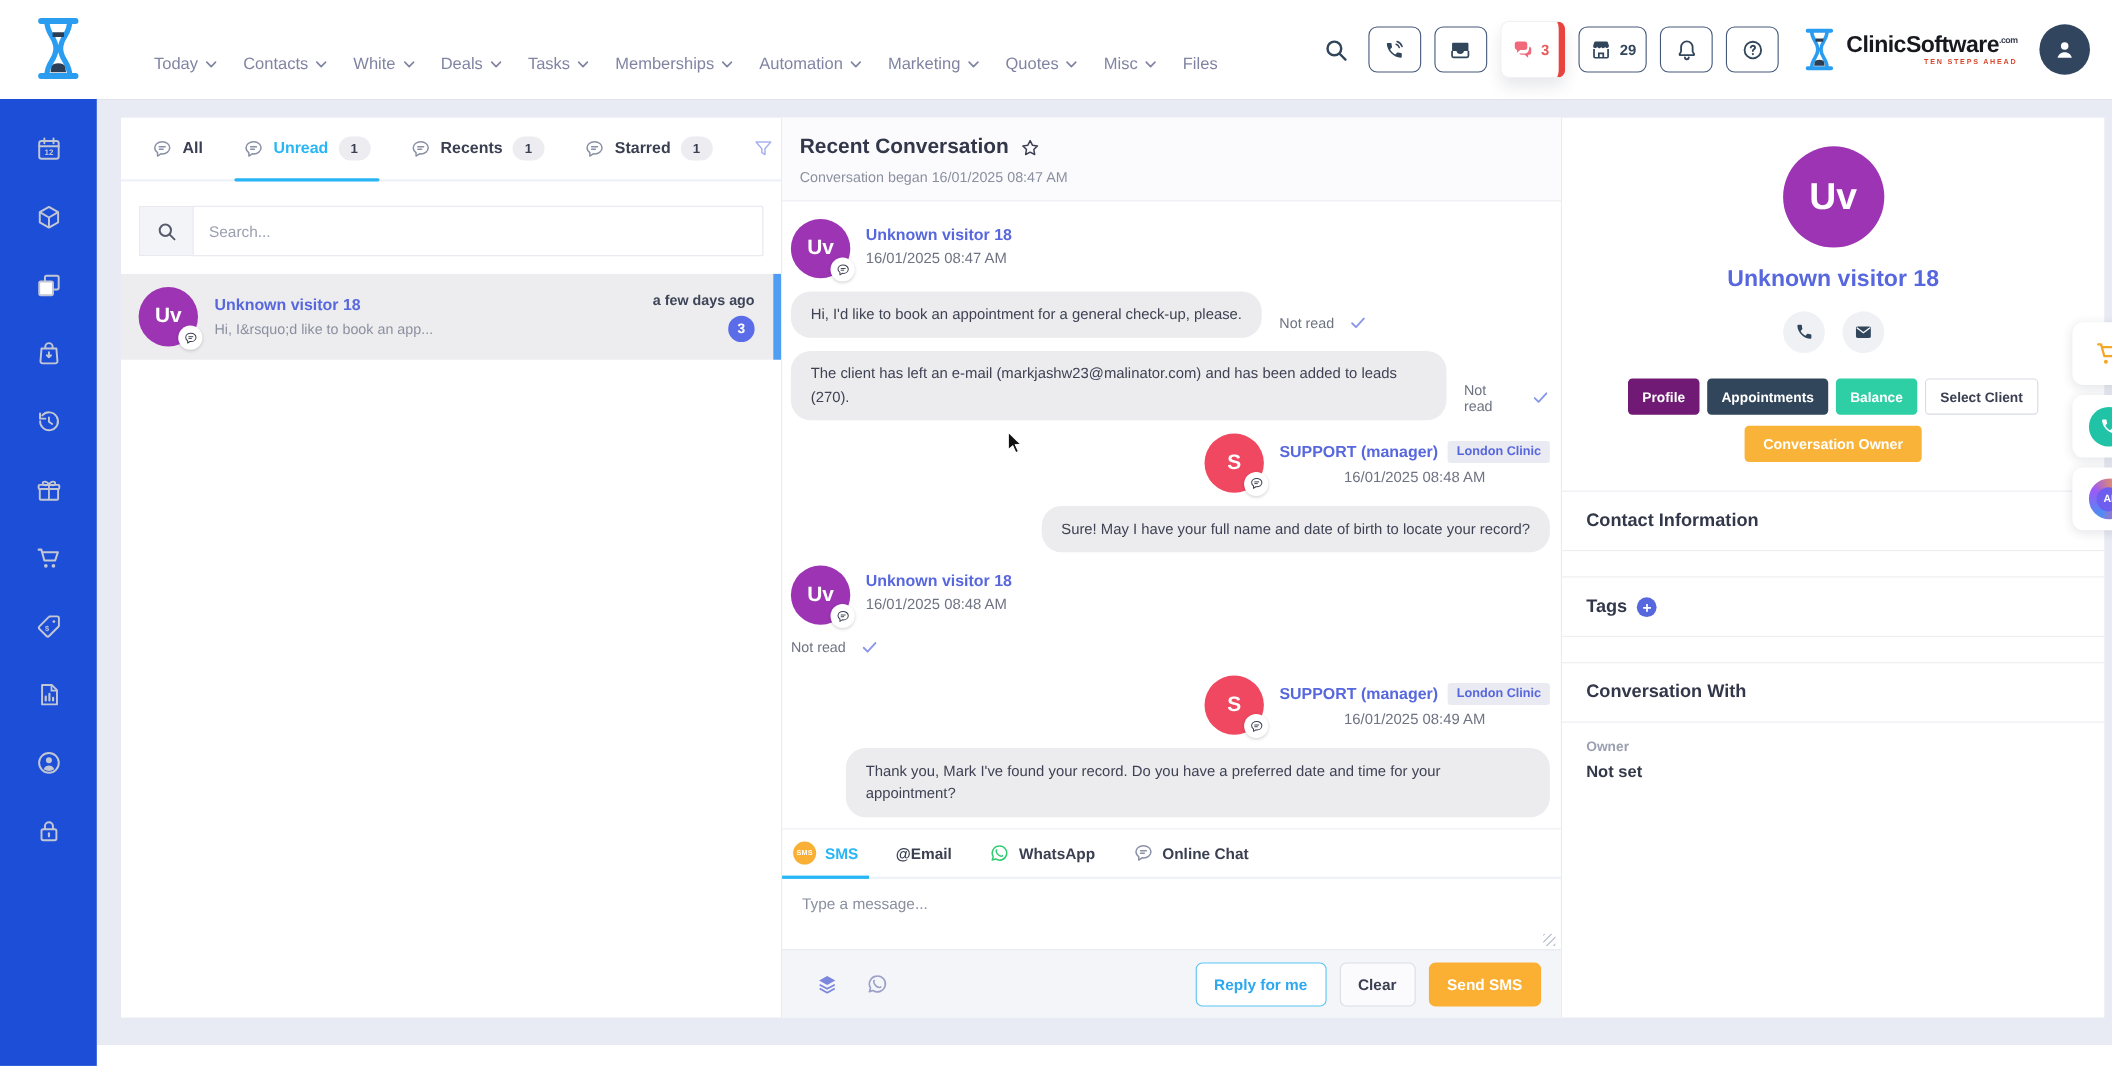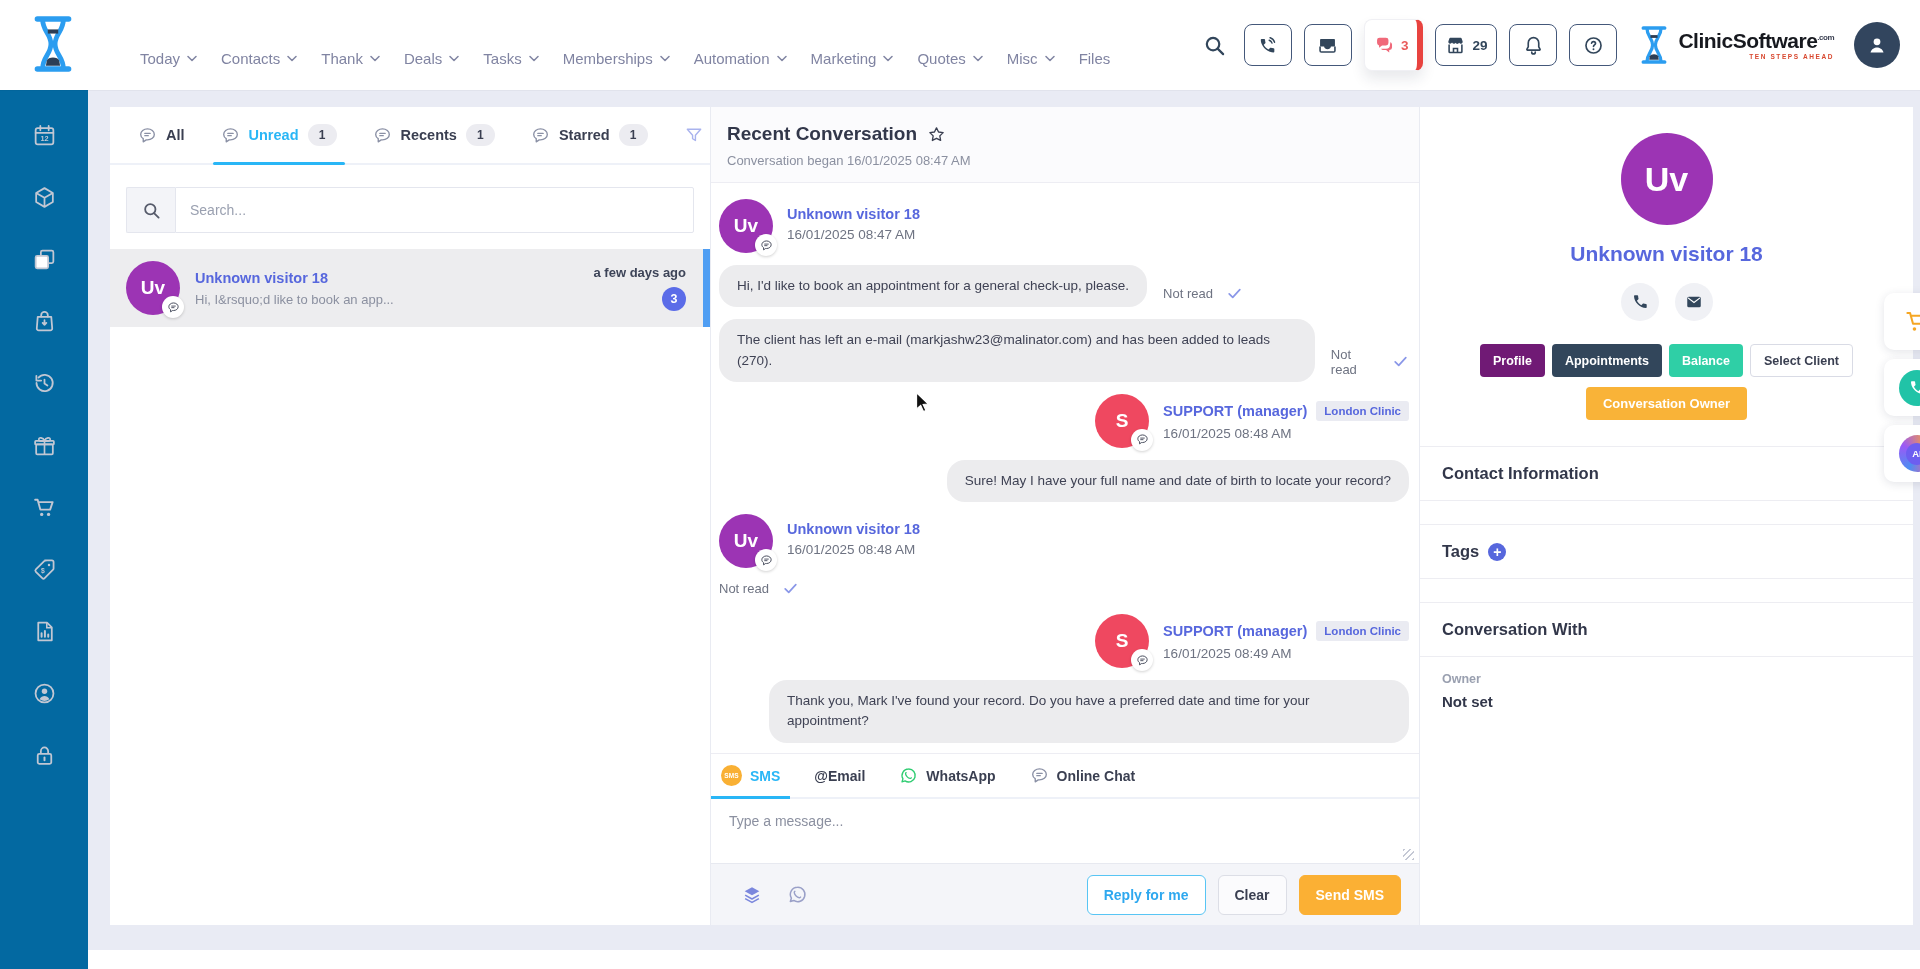--- a/index.html
+++ b/index.html
@@ -23,21 +23,21 @@
   .brand{display:flex;align-items:center;gap:7px;margin:0 8px;cursor:pointer;}
   .brand .ic-hg{width:34px;height:44px;color:#2b9df0;}
   .brand-text{line-height:1;}
   .brand-name{font-size:21px;font-weight:700;color:#17191f;letter-spacing:-.5px;}
   .brand-name sup{font-size:8px;color:#3a3f51;font-weight:700;}
   .brand-tag{display:block;text-align:right;font-size:6.5px;letter-spacing:1.6px;color:#d8472e;font-weight:700;margin-top:3px;}
   .user-avatar{width:46px;height:46px;border-radius:50%;background:#32455e;display:flex;align-items:center;justify-content:center;color:#fff;cursor:pointer;}
   .user-avatar .ic{width:24px;height:24px;}
 
   
-  .side{position:absolute;left:0;top:90px;width:88px;height:879px;background:#0369a1;z-index:5;display:flex;flex-direction:column;align-items:center;padding-top:33px;gap:37px;box-sizing:border-box;}
+  .side{position:absolute;left:0;top:90px;width:88px;height:879px;background:#1d4ed8;z-index:5;display:flex;flex-direction:column;align-items:center;padding-top:33px;gap:37px;box-sizing:border-box;}
   .side .ic{width:25px;height:25px;color:#c2c7d3;cursor:pointer;}
 
   
   .panels{position:absolute;left:110px;top:107px;width:1803px;height:818px;display:flex;z-index:4;}
   .list-panel{width:600px;background:#fff;box-sizing:border-box;}
   .chat-panel{width:710px;background:#fff;border-left:1px solid #e9ebf2;border-right:1px solid #e9ebf2;display:flex;flex-direction:column;box-sizing:border-box;}
   .info-panel{flex:1;background:#fff;box-sizing:border-box;}
 
   
   .tabs{display:flex;align-items:center;height:58px;padding:0 28px;border-bottom:2px solid #eef1f8;gap:36px;box-sizing:border-box;}
@@ -71,21 +71,21 @@
   .chat-title-row{display:flex;align-items:center;gap:10px;}
   .chat-title{font-size:19px;font-weight:700;color:#32374a;}
   .star-ic{width:19px;height:19px;color:#3a3f51;cursor:pointer;}
   .chat-sub{margin-top:8px;font-size:13px;color:#8b90a0;}
   .messages{flex:1;padding:8px 10px 6px 8px;overflow:hidden;}
   .msg-head{display:flex;gap:14px;margin:8px 0 0;}
   .agent .msg-head{justify-content:flex-end;}
   .avatar.md{width:54px;height:54px;font-size:19px;}
   .agent .avatar{background:#ef4860;}
   .msg-id{padding-top:7px;}
-  .agent .msg-id{text-align:left;}
+  .agent .msg-id{text-align:center;}
   .sender-row{display:flex;align-items:center;gap:9px;}
   .msg-sender{color:#5767dd;font-weight:700;font-size:14.5px;cursor:pointer;}
   .loc-badge{background:#eaebf2;color:#5767dd;font-size:11.5px;font-weight:700;padding:4px 8px;border-radius:3px;}
   .msg-time{color:#6e7382;font-size:13.5px;margin-top:5px;}
   .bubble-row{display:flex;align-items:flex-end;gap:16px;margin:12px 0;}
   .bubble-row.agent{justify-content:flex-end;}
   .bubble{background:#ececee;border-radius:18px;padding:11px 18px;font-size:13.5px;color:#3f4254;max-width:640px;line-height:1.5;box-sizing:border-box;}
   .status{display:flex;align-items:center;gap:13px;color:#6e7382;font-size:13px;padding-bottom:5px;}
   .ic-check{width:17px;height:17px;color:#8a97e8;}
 
@@ -171,21 +171,21 @@
         </div>
         <div class="nav-item">
           <span>Contacts</span>
           <span class="ic ic-chev">
             <svg viewBox="0 0 10 6">
               <path d="M1 1l4 4 4-4" fill="none" stroke="currentColor" stroke-width="1.5" stroke-linecap="round" stroke-linejoin="round"></path>
             </svg>
           </span>
         </div>
         <div class="nav-item">
-          <span>Thank</span>
+          <span>White</span>
           <span class="ic ic-chev">
             <svg viewBox="0 0 10 6">
               <path d="M1 1l4 4 4-4" fill="none" stroke="currentColor" stroke-width="1.5" stroke-linecap="round" stroke-linejoin="round"></path>
             </svg>
           </span>
         </div>
         <div class="nav-item">
           <span>Deals</span>
           <span class="ic ic-chev">
             <svg viewBox="0 0 10 6">

